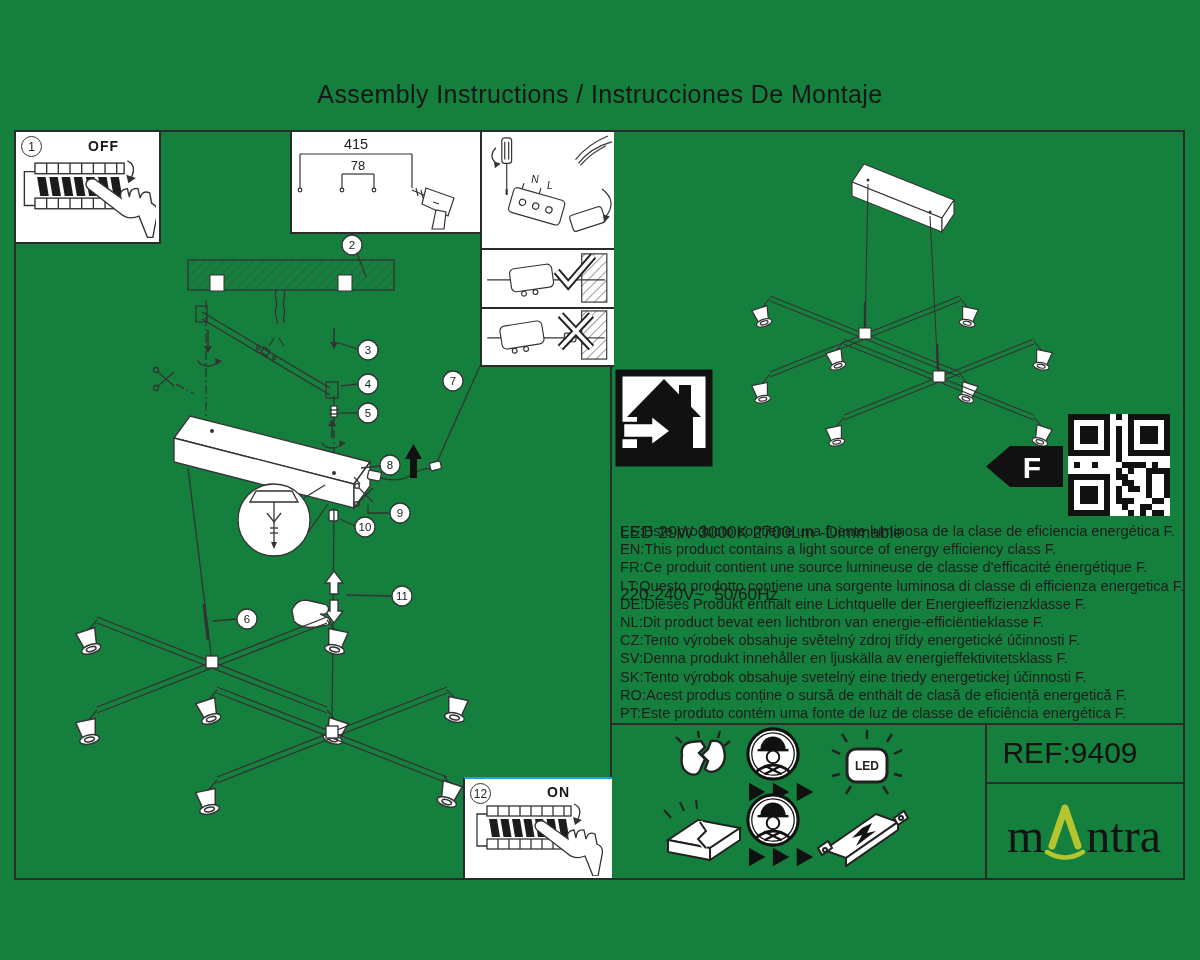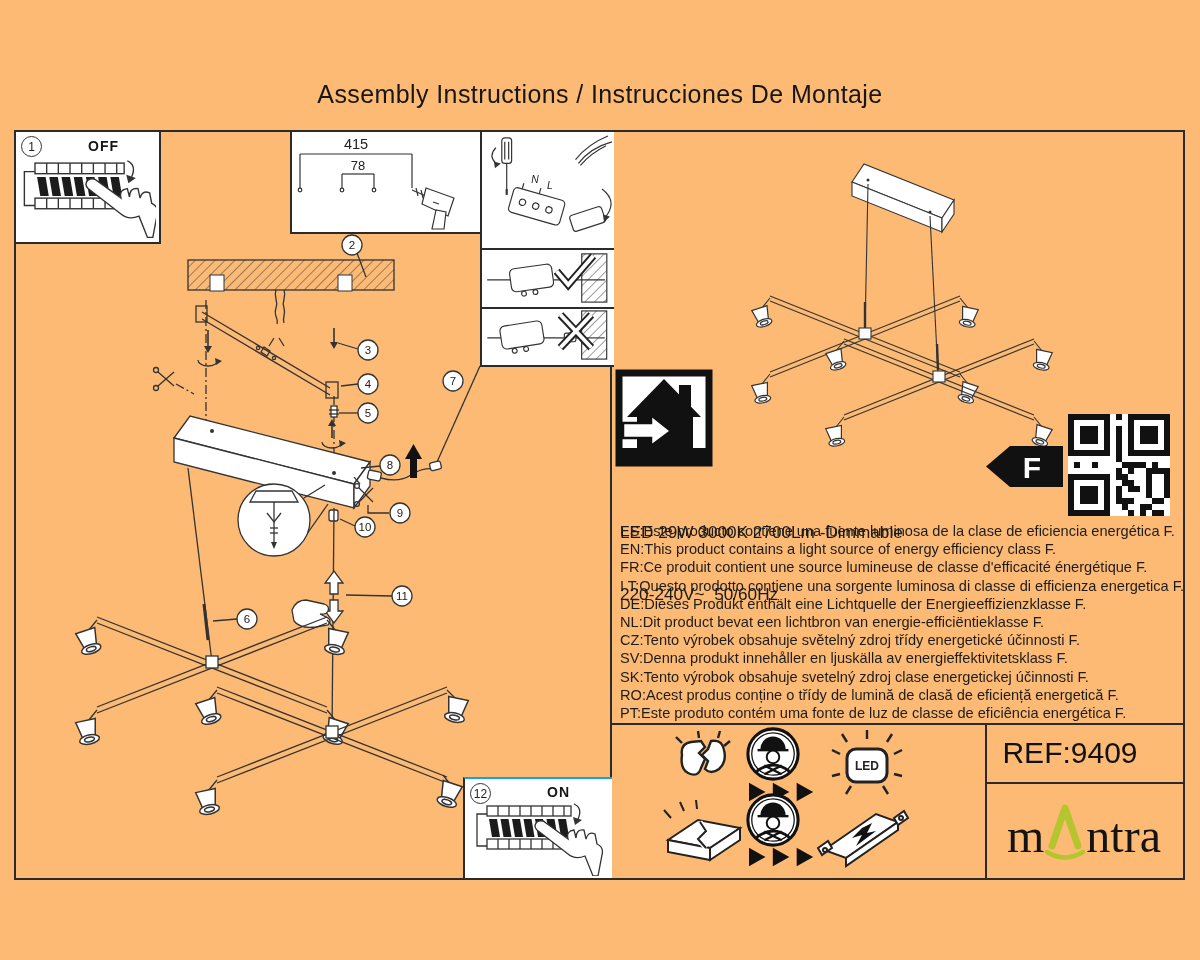--- a/index.html
+++ b/index.html
@@ -1,16 +1,16 @@
 <!DOCTYPE html>
 <html><head>
 <meta charset="utf-8">
 <style>
   html,body{margin:0;padding:0;background:#fff;}
-  .sheet{position:relative;width:1200px;height:960px;background:#fdba74;overflow:hidden;
+  .sheet{position:relative;width:1200px;height:960px;background:#15803d;overflow:hidden;
          font-family:"Liberation Sans",sans-serif;color:#111;}
   .abs{position:absolute;}
   .title{position:absolute;top:80px;left:0;width:100%;text-align:center;
          font-size:25px;letter-spacing:.4px;color:#161616;}
   .frame{position:absolute;left:14px;top:130px;width:1167px;height:746px;
          border:2px solid #2b2b2b;}
   .panel{position:absolute;background:#fff;z-index:3;}
   .p1{left:0;top:0;width:143px;height:110px;border-right:2px solid #2b2b2b;border-bottom:2px solid #2b2b2b;}
   .p2{left:274px;top:0;width:192px;height:100px;border-left:2px solid #2b2b2b;border-right:2px solid #2b2b2b;border-bottom:2px solid #2b2b2b;}
   .pset{left:464px;top:0;width:132px;height:233px;border-left:2px solid #2b2b2b;border-bottom:2px solid #2b2b2b;}
@@ -485,22 +485,22 @@
     </div>
     <div class="energy">
       <div class="energy-line">ES:Este producto contiene una fuente luminosa de la clase de eficiencia energética F.</div>
       <div class="energy-line">EN:This product contains a light source of energy efficiency class F.</div>
       <div class="energy-line">FR:Ce produit contient une source lumineuse de classe d'efficacité énergétique F.</div>
       <div class="energy-line">I T:Questo prodotto contiene una sorgente luminosa di classe di efficienza energetica F.</div>
       <div class="energy-line">DE:Dieses Produkt enthält eine Lichtquelle der Energieeffizienzklasse F.</div>
       <div class="energy-line">NL:Dit product bevat een lichtbron van energie-efficiëntieklasse F.</div>
       <div class="energy-line">CZ:Tento výrobek obsahuje světelný zdroj třídy energetické účinnosti F.</div>
       <div class="energy-line">SV:Denna produkt innehåller en ljuskälla av energieffektivitetsklass F.</div>
-      <div class="energy-line">SK:Tento výrobok obsahuje svetelný zdroj clase energetickej účinnosti F.</div>
-      <div class="energy-line">RO:Acest produs conține o třídy de lumină de clasă de eficiență energetică F.</div>
+      <div class="energy-line">SK:Tento výrobok obsahuje svetelný eine triedy energetickej účinnosti F.</div>
+      <div class="energy-line">RO:Acest produs conține o sursă de enthält de clasă de eficiență energetică F.</div>
       <div class="energy-line">PT:Este produto contém uma fonte de luz de classe de eficiência energética F.</div>
     </div>
 
     <div class="abs hline"></div>
     <div class="abs vline2"></div>
     <div class="abs refline"></div>
 
     <svg class="abs" style="left:652px;top:597px" width="66" height="68" viewBox="0 0 66 68">
       <g stroke="#222" stroke-width="2.4" fill="#fff">
         <path d="M14,26 q-2,-11 9,-13 l10,-1 4,6 -6,6 6,6 -4,9 q-3,10 -13,5 q-8,-4 -6,-18 z"></path>

